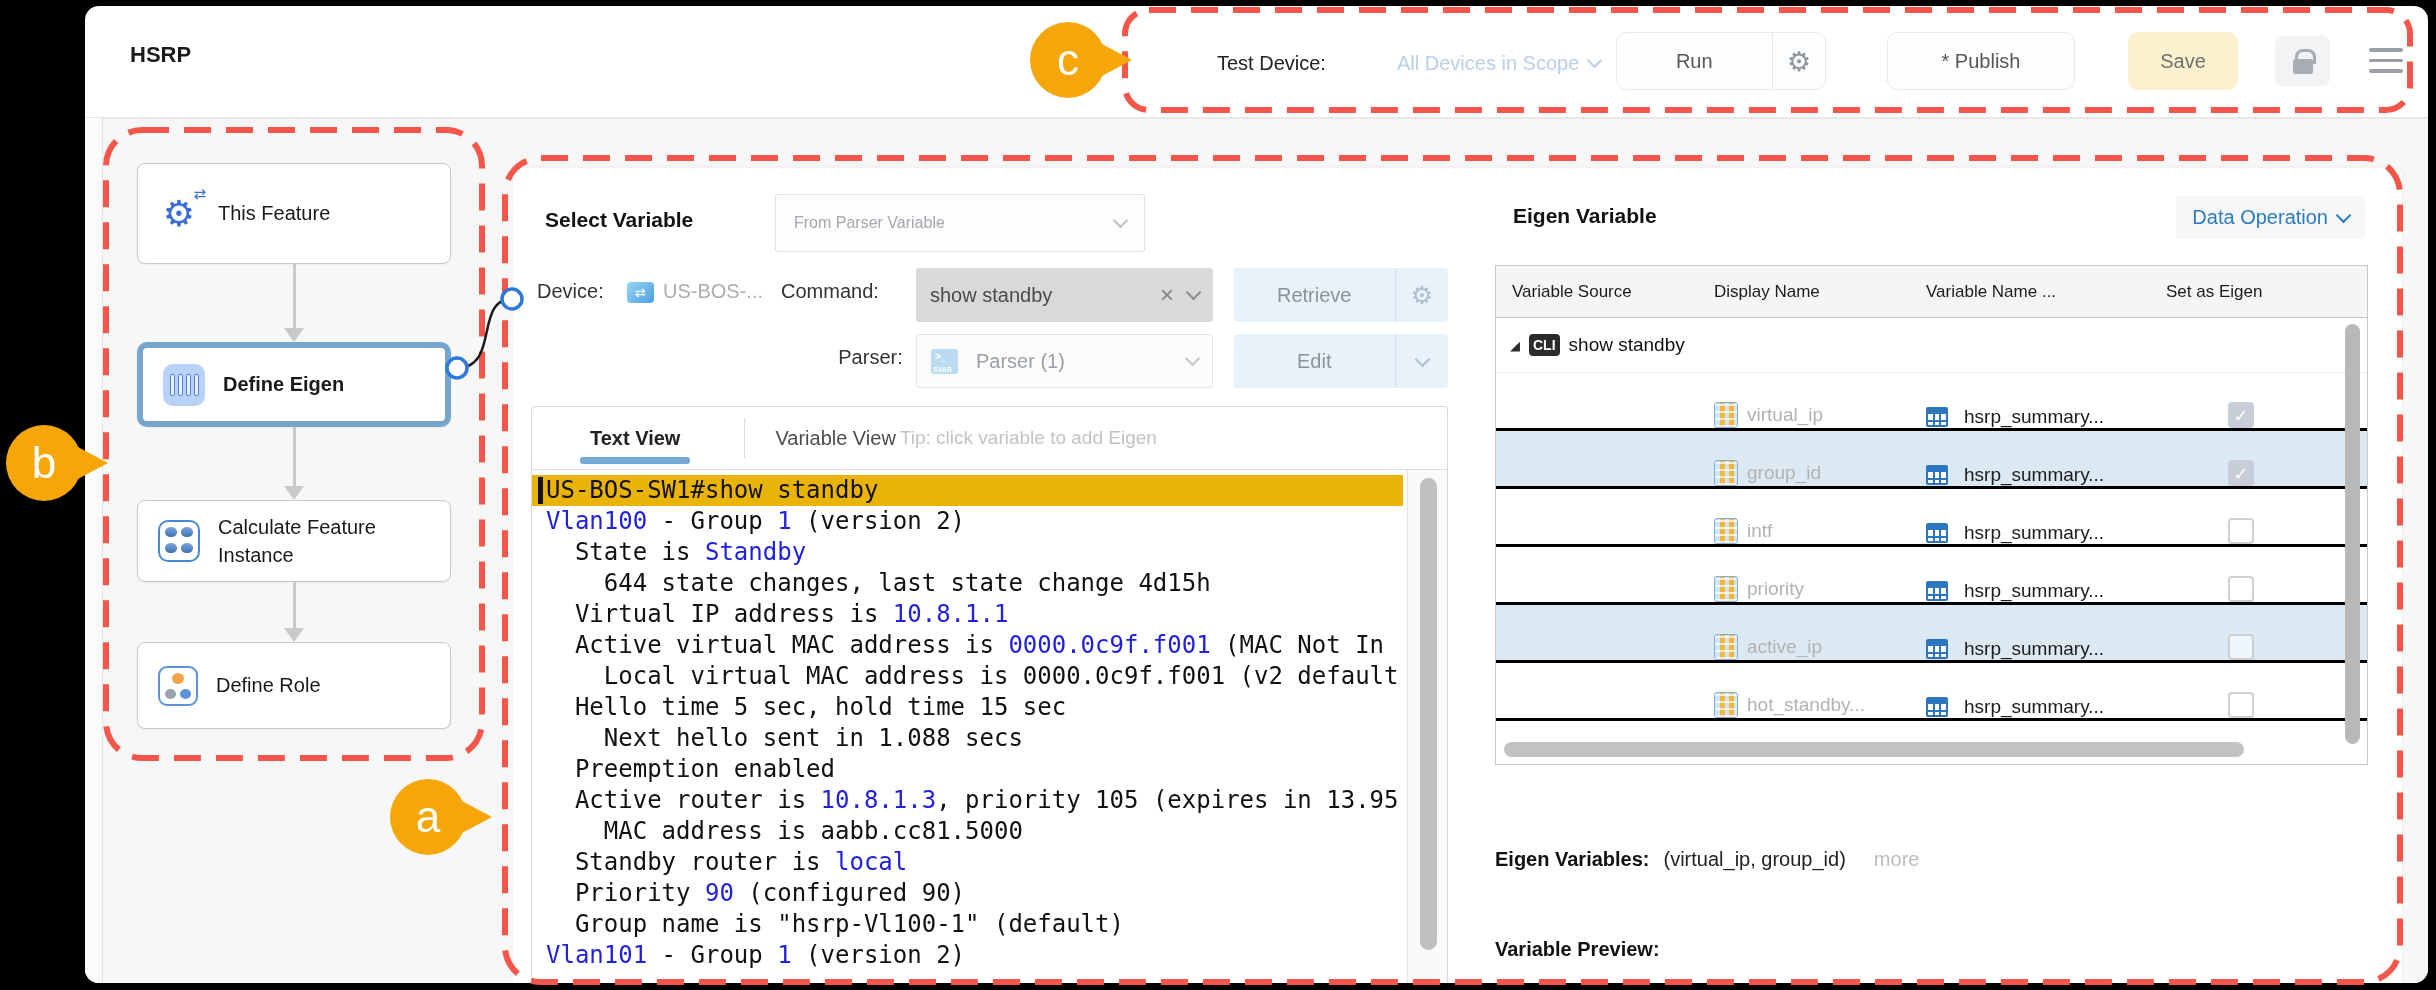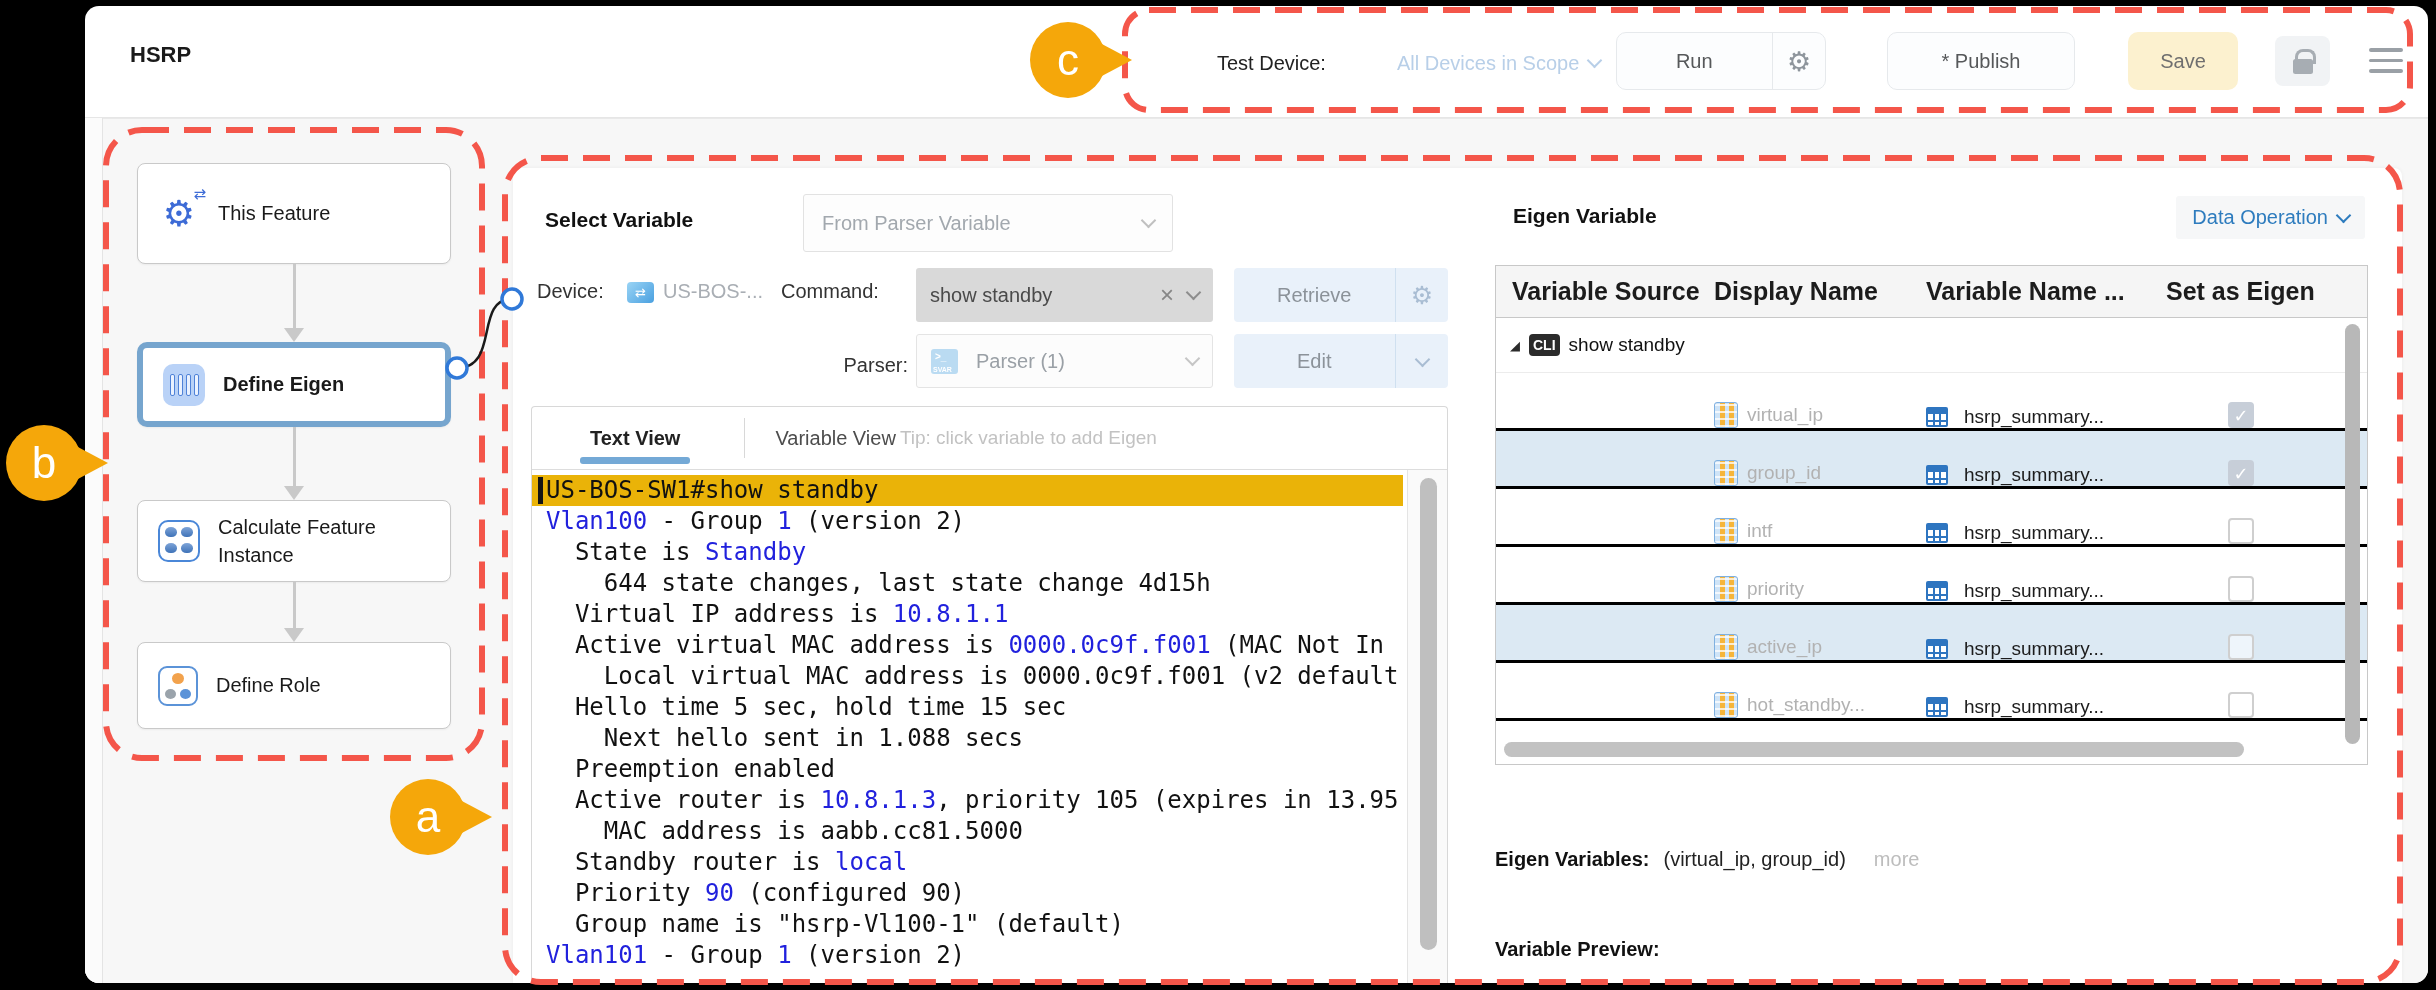--- a/index.html
+++ b/index.html
@@ -61,22 +61,22 @@
   .ic-role i { position:absolute; border-radius:50%; }
   .ic-role .d1 { width:12px; height:11px; left:12px; top:5px; background:#f2a24c; }
   .ic-role .d2 { width:11px; height:10px; left:5px; bottom:5px; background:#9aa3ab; }
   .ic-role .d3 { width:11px; height:10px; right:5px; bottom:5px; background:#5b93d8; }
 
   
   .card { position:absolute; left:428px; top:162px; width:1889px; bottom:0; background:#fff;
     border-radius:8px 8px 0 0; box-shadow:0 0 4px rgba(0,0,0,.05); }
   .sv-title { position:absolute; left:32px; top:40px; font-size:21px; font-weight:bold; color:#111; }
   .sv-source { position:absolute; left:262px; top:26px; width:370px; height:58px; border:1px solid #e2e2e2;
-    background:#fdfdfd; border-radius:3px; color:#a2a8ae; font-size:20px; display:flex; align-items:center;
-    padding:0 18px;margin-left:28px; }
+    background:#fdfdfd; border-radius:3px; color:#a2a8ae; font-size:16px; display:flex; align-items:center;
+    padding:0 18px; }
   .sv-source .chev { margin-left:auto; color:#c0c0c0; }
   .frm-label { position:absolute; font-size:20px; color:#333; }
   .device-icon { position:absolute; left:114px; top:114px; width:27px; height:21px; border-radius:4px;
     background:linear-gradient(135deg,#9ad4f5,#4aa0e0); display:flex; align-items:center; justify-content:center; }
   .device-icon:after { content:"⇄"; font-family:"DejaVu Sans",sans-serif; color:#fff; font-size:13px; }
   .device-value { position:absolute; left:150px; top:112px; font-size:20px; color:#a9aeb4; }
   .cmd-select { position:absolute; left:403px; top:100px; width:297px; height:54px; background:#d9d9d9;
     border-radius:3px; display:flex; align-items:center; padding:0 14px; font-size:20px; color:#4a4a4a; }
   .cmd-x { margin-left:auto; font-size:24px; color:#868686; line-height:1; }
   .cmd-select .chev { color:#8d8d8d; margin-left:14px; }
@@ -116,21 +116,21 @@
   .vscroll .thumb { position:absolute; right:10px; top:8px; width:17px; height:92%; background:#bfbfbf; border-radius:9px; }
 
   
   .ev-title { position:absolute; left:1000px; top:36px; font-size:21px; font-weight:bold; color:#111; }
   .data-op { position:absolute; right:37px; top:28px; background:#f6f7f8; border-radius:3px; padding:10px 16px;
     font-size:20px; color:#2e7cbe; display:flex; align-items:center; }
   .data-op .chev { margin-top:-4px; }
   .etable { position:absolute; left:982px; top:97px; width:873px; height:500px; border:1px solid #c8c8c8;
     background:#fff; overflow:hidden; }
   .ehead { height:52px; background:#f5f5f5; border-bottom:1px solid #c8c8c8; display:flex; align-items:center;
-    font-size:25px; font-weight:700; color:#1c1c1c; }
+    font-size:17px; font-weight:400; color:#1c1c1c; }
   .hc1 { width:218px; padding-left:16px; } .hc2 { width:212px; } .hc3 { width:240px; } .hc4 { width:150px; }
   .egroup { height:55px; border-bottom:1px solid #ececec; display:flex; align-items:center; padding-left:14px; gap:9px; }
   .tri { font-family:"DejaVu Sans",sans-serif; font-size:13px; color:#2b2b2b; }
   .cli-badge { background:#2b2b2b; color:#fff; font-size:14px; font-weight:bold; border-radius:4px; padding:3px 4px; }
   .egroup .glabel { font-size:19px; color:#111; }
   .erow { height:58px; border-bottom:3px solid #000000; display:flex; align-items:flex-end; }
   .erow.hi { background:#dce9f3; }
   .ec1 { width:218px; } .ec2 { width:212px; display:flex; align-items:center; gap:9px; }
   .ec3 { width:240px; display:flex; align-items:center; gap:16px; } .ec4 { width:150px; display:flex; justify-content:center; }
   .ec2 span { font-size:19px; color:#b2b2b2; } .ec3 span { font-size:19px; color:#1c1c1c; }
@@ -257,21 +257,21 @@
         <span>show standby</span>
         <span class="cmd-x">×</span>
         <span class="chev"></span>
       </div>
       <div class="blue-btn" style="top:100px">
         <span class="lbl">Retrieve</span>
         <span class="vsep"></span>
         <span class="seg gear"></span>
       </div>
 
-      <div class="frm-label" style="left:320px; top:186px; width:75px; text-align:right">Parser:</div>
+      <div class="frm-label" style="left:320px; top:178px; width:75px; text-align:center">Parser:</div>
       <div class="prs-select">
         <span class="parser-icon"></span>
         <span>Parser (1)</span>
         <span class="chev"></span>
       </div>
       <div class="blue-btn" style="top:166px">
         <span class="lbl">Edit</span>
         <span class="vsep"></span>
         <span class="seg">
             <span class="chev" style="margin:0 0 4px 0"></span>

